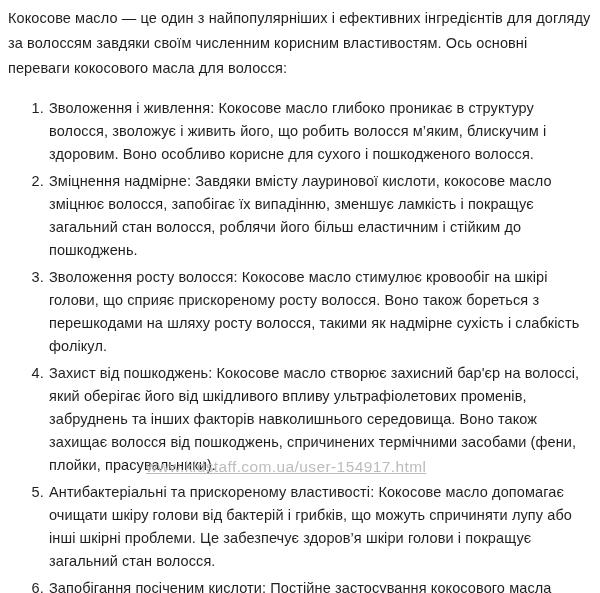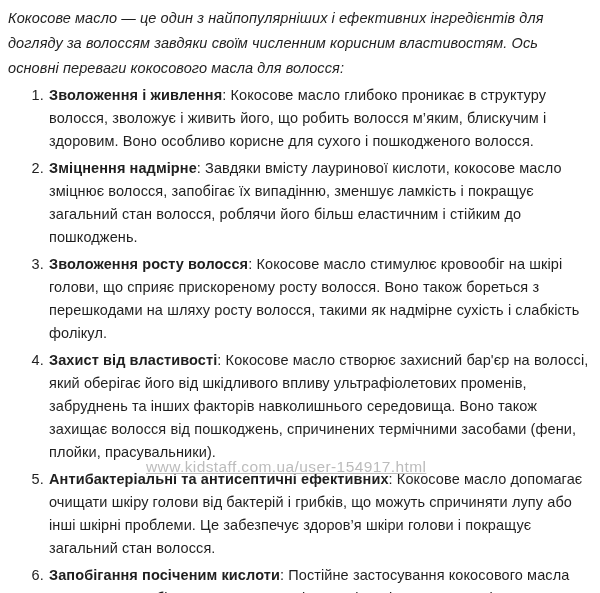--- a/index.html
+++ b/index.html
@@ -16,37 +16,36 @@
   .doc {
     position: relative;
     width: 600px;
     height: 593px;
     box-sizing: border-box;
     padding: 6px 8px 0 8px;
     color: #1f1f1f;
     font-size: 14.5px;
   }
   .intro {
-    margin: 0 0 3px 0;
+    margin: 0 0 16px 0;
     line-height: 25px;
     letter-spacing: 0.1px;
-    font-style: italic;
   }
   ol.benefits {
     margin: 0;
     padding: 0 0 0 40px;
   }
   ol.benefits li {
     line-height: 23px;
     margin: 0 0 4px 0;
     padding-left: 1px;
     letter-spacing: 0.1px;
   }
   ol.benefits li b {
-    font-weight: bold;
+    font-weight: normal;
   }
   .watermark {
     position: absolute;
     left: 146px;
     top: 459px;
     font-size: 15.5px;
     line-height: 16px;
     color: #bcbcbc;
     letter-spacing: 0.4px;
     white-space: nowrap;
@@ -56,19 +55,19 @@
 </head>
 <body style="background: rgb(255, 255, 255);">
 
 <div class="doc" style="color: rgb(31, 31, 31);">
   <p class="intro">Кокосове масло — це один з найпопулярніших і ефективних інгредієнтів для догляду за волоссям завдяки своїм численним корисним властивостям. Ось основні переваги кокосового масла для волосся:</p>
 
   <ol class="benefits">
       <li><b>Зволоження і живлення</b>: Кокосове масло глибоко проникає в структуру волосся, зволожує і живить його, що робить волосся м’яким, блискучим і здоровим. Воно особливо корисне для сухого і пошкодженого волосся.</li>
       <li><b>Зміцнення надмірне</b>: Завдяки вмісту лауринової кислоти, кокосове масло зміцнює волосся, запобігає їх випадінню, зменшує ламкість і покращує загальний стан волосся, роблячи його більш еластичним і стійким до пошкоджень.</li>
       <li><b>Зволоження росту волосся</b>: Кокосове масло стимулює кровообіг на шкірі голови, що сприяє прискореному росту волосся. Воно також бореться з перешкодами на шляху росту волосся, такими як надмірне сухість і слабкість фолікул.</li>
-      <li><b>Захист від властивості</b>: Кокосове масло створює захисний бар'єр на волоссі, який оберігає його від шкідливого впливу ультрафіолетових променів, забруднень та інших факторів навколишнього середовища. Воно також захищає волосся від пошкоджень, спричинених термічними засобами (фени, плойки, прасувальники).</li>
-      <li><b>Антибактеріальні та антисептичні ефективних</b>: Кокосове масло допомагає очищати шкіру голови від бактерій і грибків, що можуть спричиняти лупу або інші шкірні проблеми. Це забезпечує здоров’я шкіри голови і покращує загальний стан волосся.</li>
+      <li><b>Захист від пошкоджень</b>: Кокосове масло створює захисний бар'єр на волоссі, який оберігає його від шкідливого впливу ультрафіолетових променів, забруднень та інших факторів навколишнього середовища. Воно також захищає волосся від пошкоджень, спричинених термічними засобами (фени, плойки, прасувальники).</li>
+      <li><b>Антибактеріальні та прискореному властивості</b>: Кокосове масло допомагає очищати шкіру голови від бактерій і грибків, що можуть спричиняти лупу або інші шкірні проблеми. Це забезпечує здоров’я шкіри голови і покращує загальний стан волосся.</li>
       <li><b>Запобігання посіченим кислоти</b>: Постійне застосування кокосового масла допомагає запобігти виникненню посічених кінчиків волосся, оскільки воно живить і зволожує кінці, зменшуючи їх сухість.</li>
     </ol>
 
   <div class="watermark" style="color: rgb(188, 188, 188); text-decoration: underline;">www.kidstaff.com.ua/user-154917.html</div>
 </div>
 
 </body></html>

